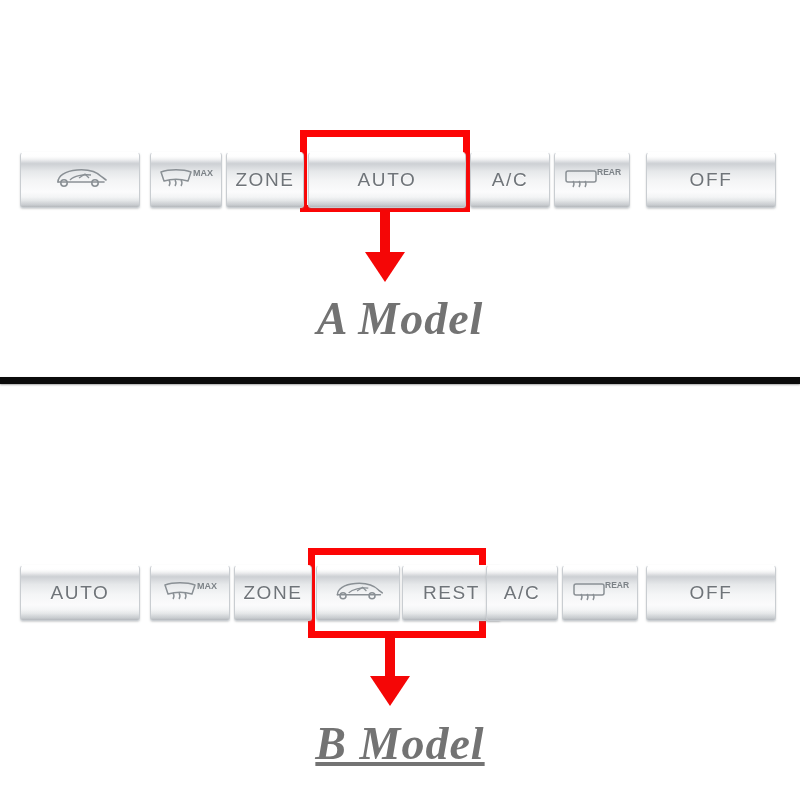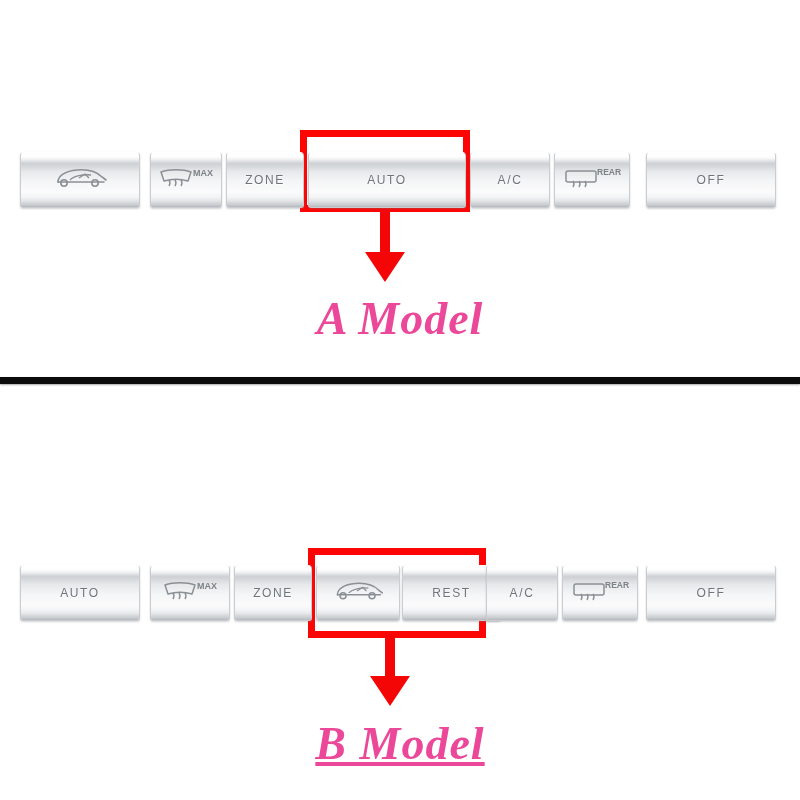--- a/index.html
+++ b/index.html
@@ -50,21 +50,21 @@
   }
   .btn:after{
     content:"";
     position:absolute;left:0;right:0;bottom:0;height:10px;
     background:linear-gradient(to top,rgba(150,155,160,.30),rgba(255,255,255,0));
     pointer-events:none;
   }
   .btn .lbl{
     position:relative;
     z-index:2;
-    font-size:12px;
+    font-size:19px;
     letter-spacing:1.6px;
     font-weight:500;
     color:#6f7479;
     text-shadow:0 1px 0 rgba(255,255,255,.9);
     white-space:nowrap;
   }
   .btn .ico{position:relative;z-index:2;display:block;}
 
   
   .redbox{
@@ -93,21 +93,21 @@
   
   .caption{
     position:absolute;
     width:800px;
     text-align:center;
     font-family:"Liberation Serif","DejaVu Serif",serif;
     font-weight:bold;
     font-style:italic;
     font-size:46px;
     letter-spacing:1px;
-    color:#ec4899;
+    color:#737373;
   }
 </style>
 </head>
 <body>
 
 <div class="stage">
 
   <div class="redbox" style="left:300px;top:130px;width:170px;height:82px;"></div>
   <div class="redstem" style="left:380px;top:208px;width:10px;height:52px;"></div>
   <div class="redarrow" style="left:365px;top:252px;"></div>

